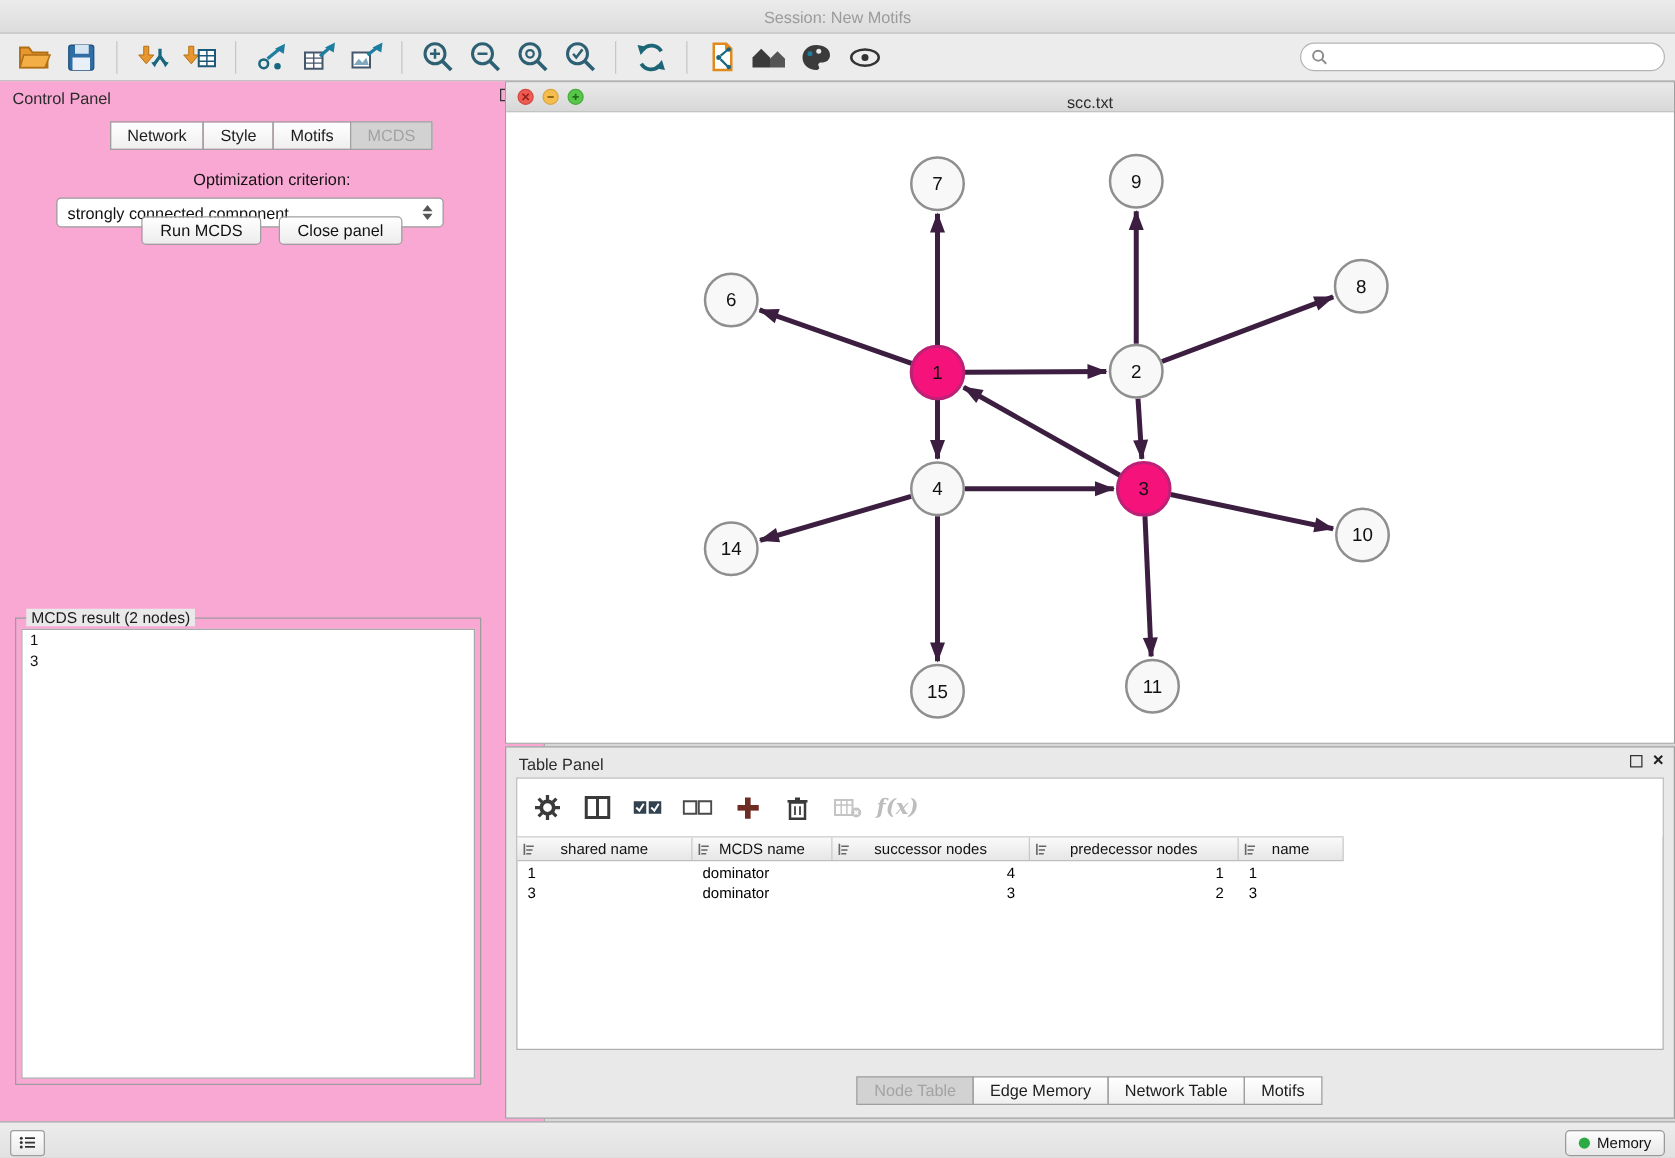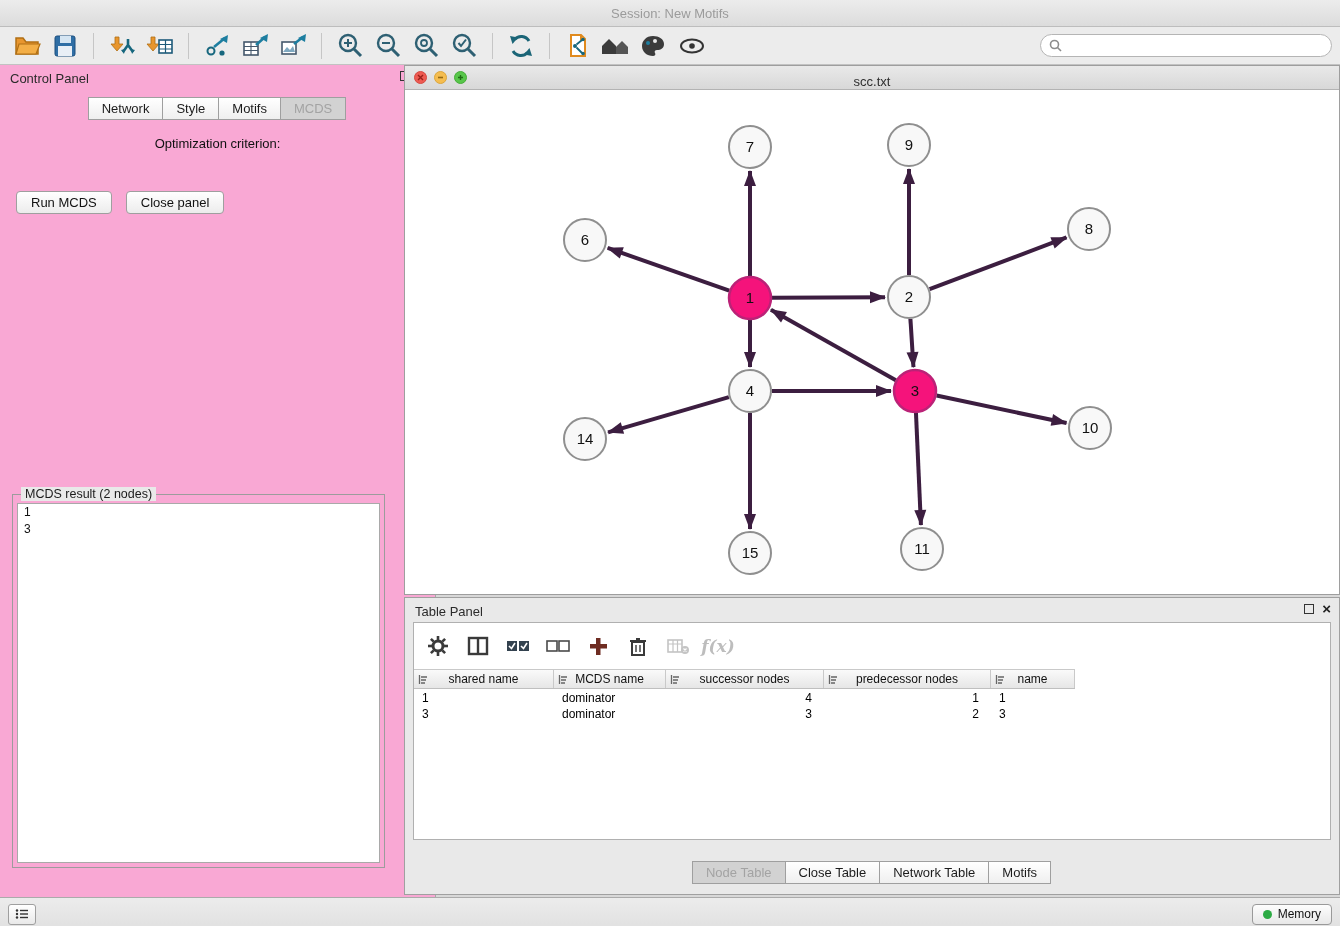--- a/index.html
+++ b/index.html
@@ -35,21 +35,21 @@
     padding:3px 13px; margin-left:-1px; color:#1c1c1c; cursor:default; }
   .seg-tab.active { background:#d2d2d2; color:#a3a3a3; }
 
   #opt-label { position:absolute; left:0; top:71px; width:100%; text-align:center; font-size:13px; color:#111; }
   #criterion-select { position:absolute; left:45px; top:93px; width:310px; height:24px; background:#fff;
     border:1px solid #9a9a9a; border-radius:4px; display:flex; align-items:center; padding:0 8px; font-size:13px; color:#111; }
   .stepper { margin-left:auto; display:flex; flex-direction:column; gap:2px; align-items:center; }
   .tri-up { width:0; height:0; border-left:4px solid transparent; border-right:4px solid transparent; border-bottom:5px solid #555; }
   .tri-dn { width:0; height:0; border-left:4px solid transparent; border-right:4px solid transparent; border-top:5px solid #555; }
 
-  #cp-buttons { position:absolute; left:0; top:126px; width:100%; display:flex; justify-content:flex-start; gap:14px;margin-left:16px; }
+  #cp-buttons { position:absolute; left:0; top:108px; width:100%; display:flex; justify-content:center; gap:14px; }
   .mac-btn { border:1px solid #9f9f9f; background:linear-gradient(#ffffff,#ececec); border-radius:4px;
     font-size:13px; color:#111; padding:3px 14px; font-family:"Liberation Sans",sans-serif; }
 
   #mcds-result { position:absolute; left:12px; top:429px; width:373px; height:374px; border:1px solid #9c9c9c; }
   #mcds-legend { position:absolute; left:8px; top:-8px; background:#e9e9e9; padding:0 4px; font-size:12.5px; color:#1b1b1b; }
   #mcds-inner { position:absolute; left:4px; top:8px; right:4px; bottom:4px; background:#fff; border:1px solid #a9a9a9; overflow:hidden; }
   #mcds-inner .line { font-size:12px; color:#111; padding:1px 6px; line-height:15px; }
 
   
   #network-window { position:absolute; left:404px; top:65px; width:936px; height:530px;
@@ -244,20 +244,27 @@
 
     <div id="cp-tabs">
       <span class="seg-tab">Network</span>
       <span class="seg-tab">Style</span>
       <span class="seg-tab">Motifs</span>
       <span class="seg-tab active">MCDS</span>
     </div>
 
     <div id="opt-label">Optimization criterion:</div>
 
+    <div id="criterion-select">
+      <span>strongly connected component</span>
+      <span class="stepper">
+        <span class="tri-up"></span>
+          <span class="tri-dn"></span>
+      </span>
+    </div>
 
     <div id="cp-buttons">
       <button class="mac-btn">Run MCDS</button>
       <button class="mac-btn">Close panel</button>
     </div>
 
     <div id="mcds-result">
       <span id="mcds-legend">MCDS result (2 nodes)</span>
       <div id="mcds-inner">
         <div class="line">1</div>
@@ -479,21 +486,21 @@
         <div class="tcell w0">3</div>
         <div class="tcell w1">dominator</div>
         <div class="tcell w2 num-r">3</div>
         <div class="tcell w3 num-r">2</div>
         <div class="tcell w4">3</div>
       </div>
     </div>
 
     <div id="tp-tabs">
       <span class="seg-tab active">Node Table</span>
-      <span class="seg-tab">Close Table</span>
+      <span class="seg-tab">Edge Memory</span>
       <span class="seg-tab">Network Table</span>
       <span class="seg-tab">Motifs</span>
     </div>
   </div>
 
   <div id="status-bar">
     <span id="list-btn">
       <svg width="14" height="12">
         <circle cx="2" cy="2.5" r="1.2" fill="#333"></circle>
           <line x1="5" y1="2.5" x2="13" y2="2.5" stroke="#333" stroke-width="1.4"></line>

